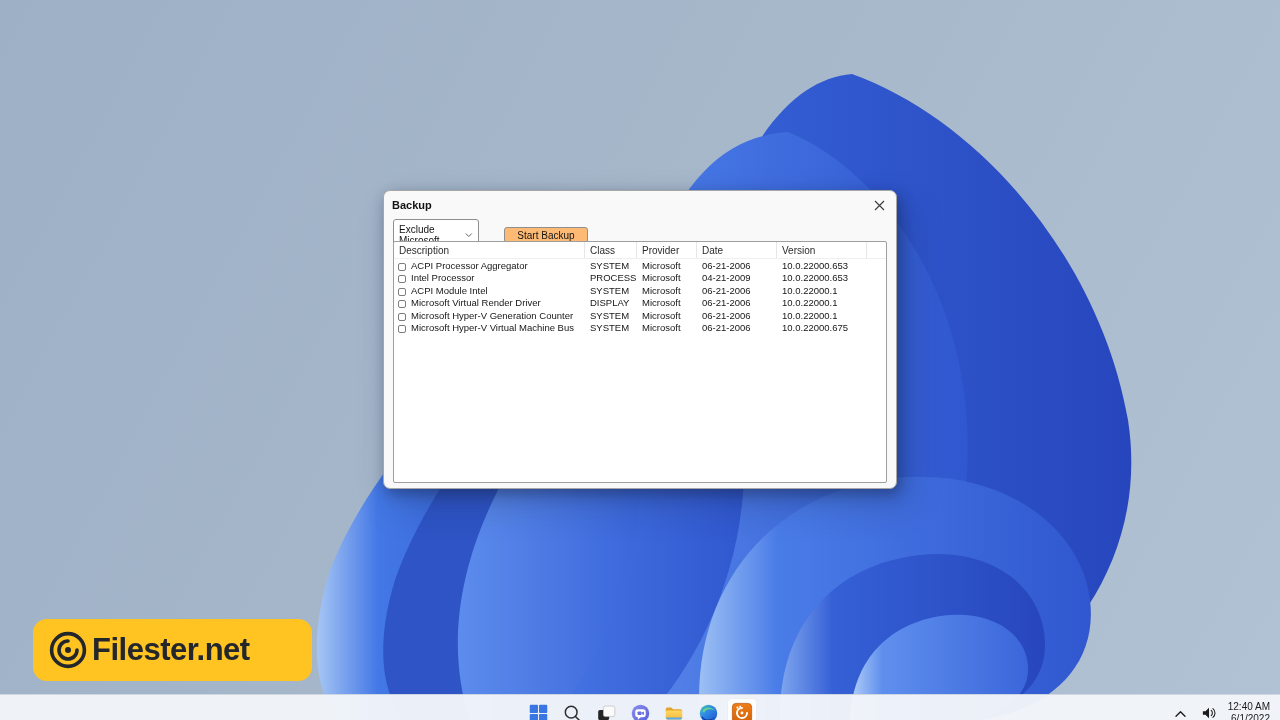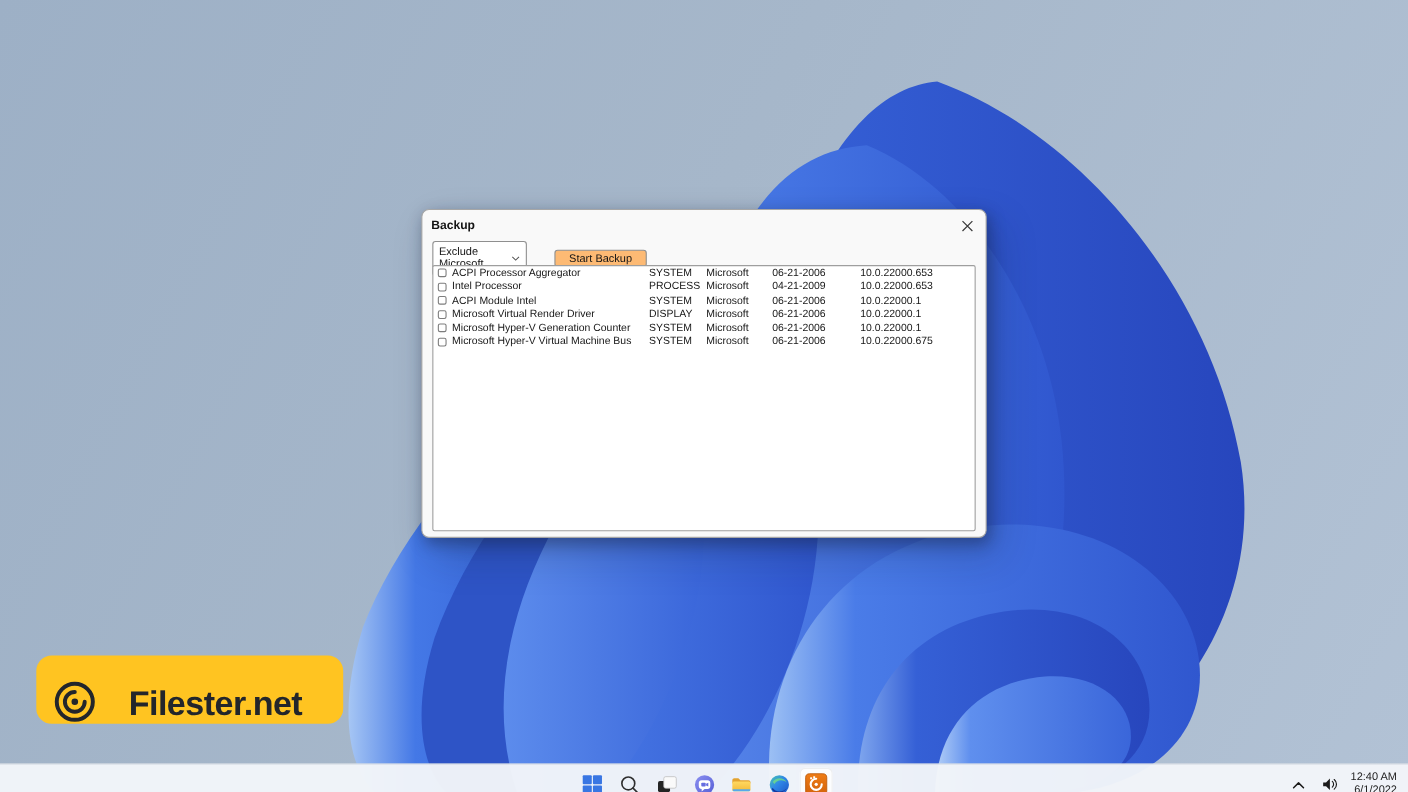--- a/index.html
+++ b/index.html
@@ -39,28 +39,28 @@
     display:grid; grid-template-columns:191px 52px 60px 80px 90px 1fr;
     height:17px; align-items:stretch; border-bottom:1px solid #efefef; color:#2b2b2b;
   }
   .hcell{ display:flex; align-items:center; padding-left:5px; font-size:10px; border-right:1px solid #e6e6e6; }
   .hcell:last-child{ border-right:none; }
   .lv-row{
     display:grid; grid-template-columns:191px 52px 60px 80px 90px 1fr;
     height:12.5px; align-items:center; color:#161616;
   }
   .cell{ padding-left:5px; font-size:9.5px; white-space:nowrap; overflow:hidden; }
-  .desc-cell{ display:flex; align-items:center; gap:5px; padding-left:4px; }
+  .desc-cell{ display:flex; align-items:flex-end; gap:5px; padding-left:4px; }
   .cb{ width:8px; height:8px; background:#fff; border:1px solid #7d7d7d; border-radius:2px; flex:0 0 auto; }
 
   
   .watermark{
-    position:absolute; left:33px; top:596px; width:279px; height:62px;
+    position:absolute; left:33px; top:619px; width:279px; height:62px;
     background:#ffc421; border-radius:14px;
-    display:flex; align-items:flex-end; gap:29px; padding:0 15px;
+    display:flex; align-items:center; gap:4px; padding:0 15px;
   }
   .wm-text{ font-size:31px; font-weight:bold; color:#23262b; letter-spacing:-0.5px; }
 
   
   .taskbar{
     position:absolute; left:0; bottom:0; width:1280px; height:26px;
     background:rgba(242,245,249,.97); border-top:1px solid rgba(150,162,180,.35);
   }
   .tb-center{
     position:absolute; left:50%; top:0; height:36px; transform:translateX(-50%);
@@ -141,20 +141,28 @@
       <svg width="9" height="6" viewBox="0 0 10 6">
         <path d="M1 1 L5 5 L9 1" stroke="#555" stroke-width="1.2" fill="none"></path>
       </svg>
     </div>
     <div class="push-btn">
       <span>Start Backup</span>
     </div>
   </div>
 
   <div class="listview">
+    <div class="lv-header">
+      <div class="hcell">Description</div>
+      <div class="hcell">Class</div>
+      <div class="hcell">Provider</div>
+      <div class="hcell">Date</div>
+      <div class="hcell">Version</div>
+      <div class="hcell"></div>
+    </div>
 
     <div class="lv-row">
       <div class="cell desc-cell">
           <span class="cb"></span>
           <span>ACPI Processor Aggregator</span>
         </div>
       <div class="cell">SYSTEM</div>
       <div class="cell">Microsoft</div>
       <div class="cell">06-21-2006</div>
       <div class="cell">10.0.22000.653</div>

